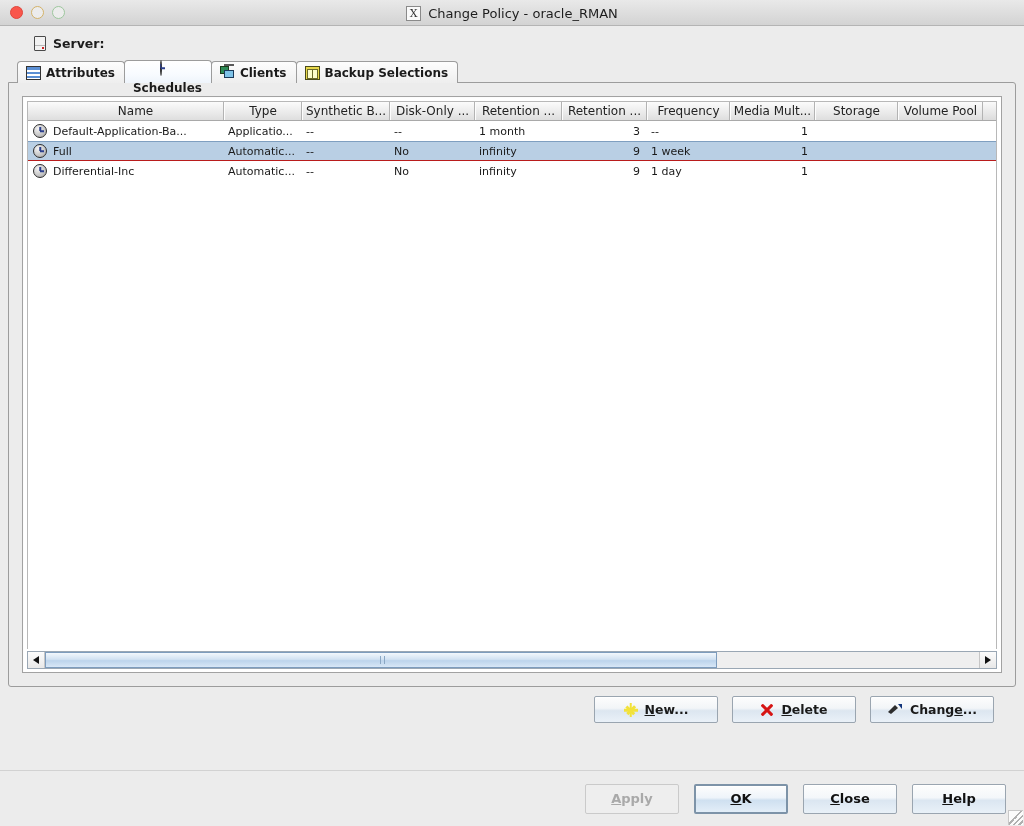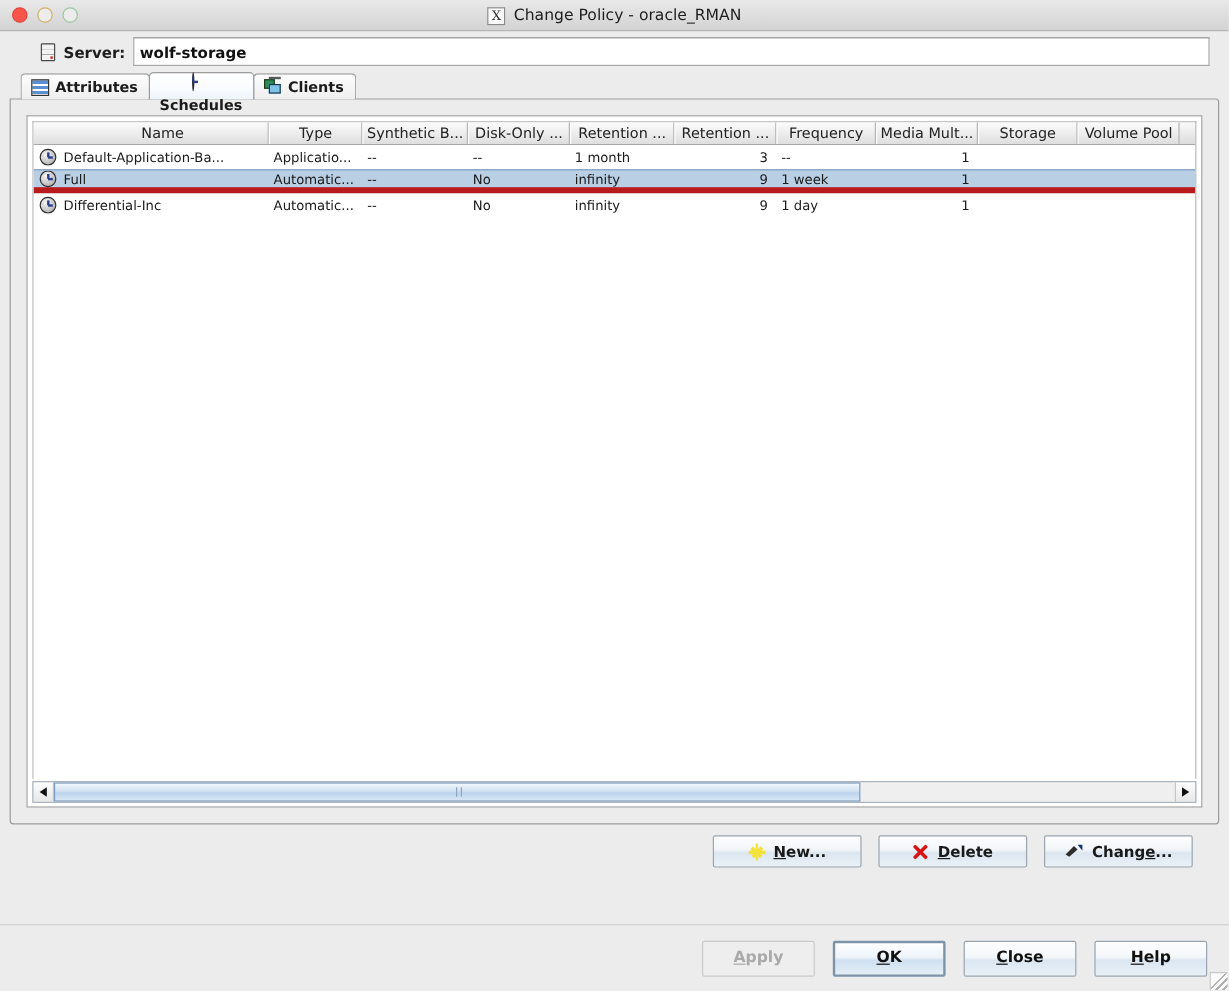--- a/index.html
+++ b/index.html
@@ -208,21 +208,21 @@
     background: linear-gradient(to bottom, #fbfbfb 0%, #ededed 50%, #dedede 100%);
   }
   .th:first-child { border-left: none; padding-left: 20px; }
 
   
   #tbody { flex: 1; background: #fff; position: relative; }
   .row { display: flex; height: 20px; align-items: center; }
   .row.selected {
     background: #b9cfe4;
     border-top: 1px solid #7f9fc0;
-    border-bottom: 5px solid #b91c1c;
+    border-bottom: 1px solid #b91c1c;
     height: 20px;
   }
   .cell {
     font-size: 11px; color: #1a1a1a;
     padding: 0 4px;
     white-space: nowrap; overflow: hidden;
     display: flex; align-items: center;
     height: 100%;
   }
   .cell.num { justify-content: flex-end; padding-right: 7px; }
@@ -362,39 +362,42 @@
     </div>
     <div id="title-center">
       <div id="title-icon">X</div>
       <span id="title-text">Change Policy - oracle_RMAN</span>
     </div>
   </div>
 
   <div id="server-row">
     <div id="server-icon"></div>
     <span id="server-label">Server:</span>
-    <div id="server-field">wolf-storage</div>
   </div>
 
   <div id="tabs-strip">
     <div class="tab">
       <span class="tab-icon ic-attributes"></span>
       <span>Attributes</span>
     </div>
     <div class="tab active">
       <span class="tab-icon ic-schedules"><span class="clock"></span></span>
       <span>Schedules</span>
     </div>
     <div class="tab">
       <span class="tab-icon">
         <span class="ic-clients-art">
           <span class="scr-back"></span><span class="scr-front"></span><span class="scr-base"></span>
         </span>
       </span>
       <span>Clients</span>
+    </div>
+    <div class="tab">
+      <span class="tab-icon ic-backupsel"></span>
+      <span>Backup Selections</span>
     </div>
   </div>
 
   <div id="tab-panel">
     <div id="table-box">
       <div id="table-inner">
 
         <div id="thead">
           <div class="th" style="width:196px">Name</div>
           <div class="th" style="width:78px">Type</div>

